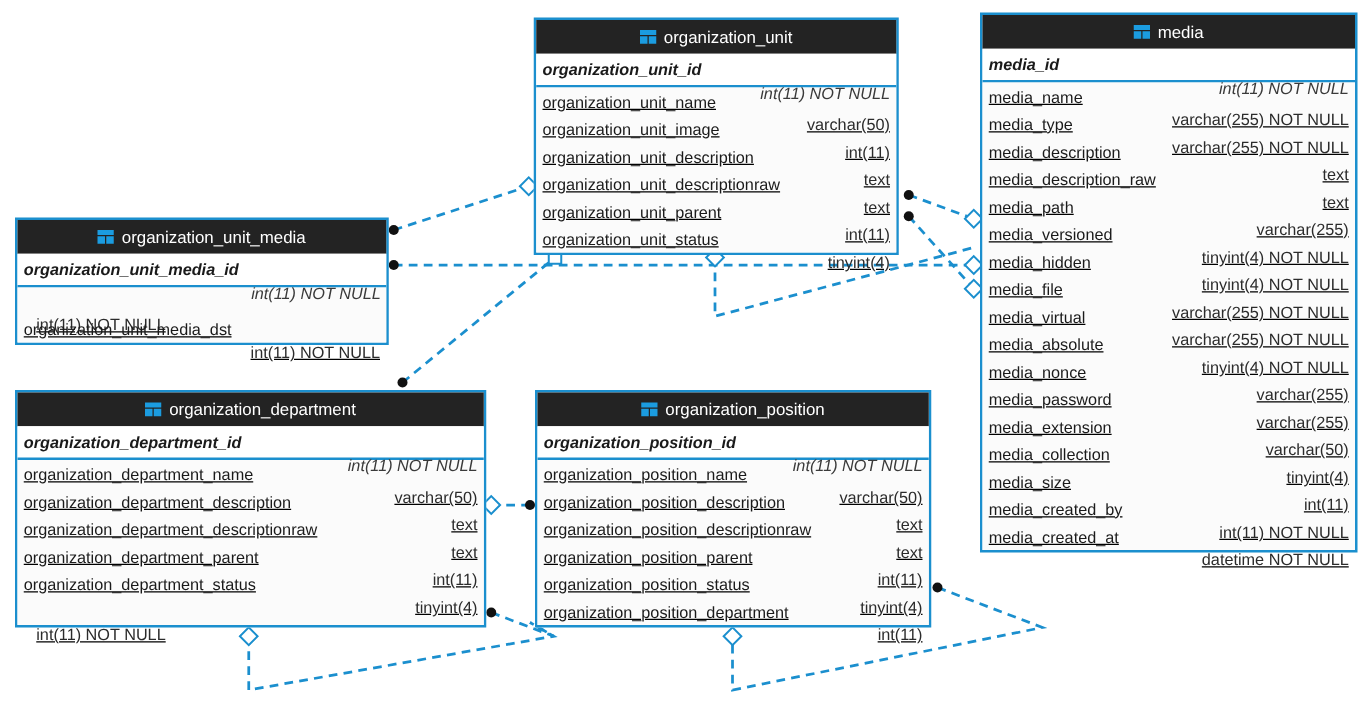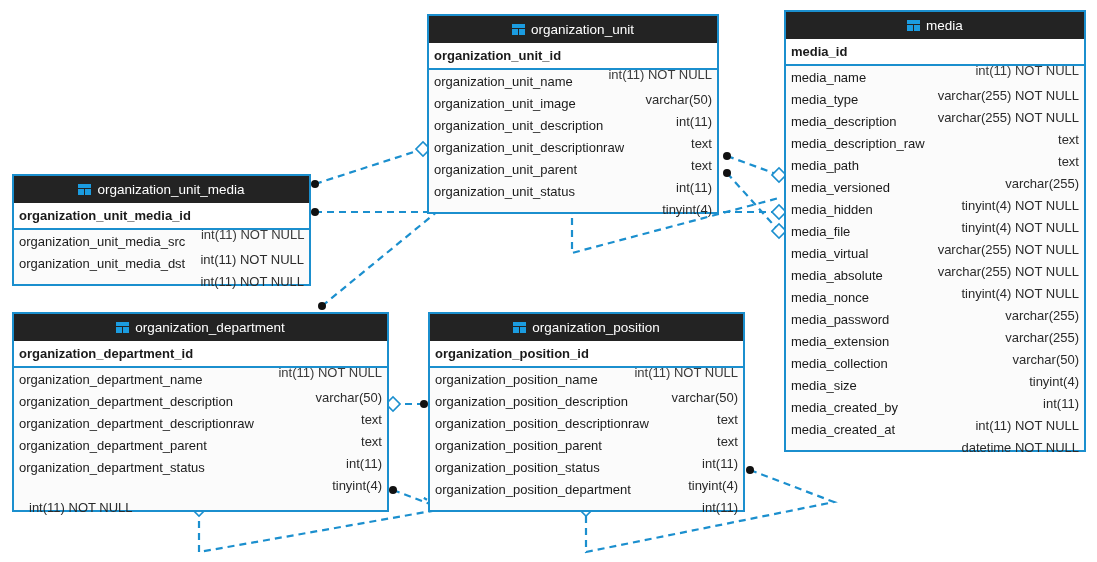--- a/index.html
+++ b/index.html
@@ -47,25 +47,25 @@
     display:flex;
     justify-content:space-between;
     align-items:center;
     height:22px;
     padding:0 5px;
     font-size:13px;
     color:#1a1a1a;
     box-sizing:border-box;
     white-space:nowrap;
   }
-  .pk-row .row{font-weight:bold;height:25px;}
+  .pk-row .row{font-weight:bold;height:25px;font-style:italic;}
   .pk-row .row .type{font-weight:normal;color:#3a3a3a;}
   .row .name{text-align:left;}
   .row .type{text-align:center;color:#2b2b2b;padding-left:10px;margin-top:37px;}
-  .body-rows{background:#fbfbfb;padding-bottom:10px;}
+  .body-rows{background:#fbfbfb;padding-bottom:0;text-decoration:underline;}
 </style>
 </head>
 <body>
 
 <div id="canvas">
   <svg class="links" id="links-layer">
       <g>
         <polyline points="315,184 423,149" fill="none" stroke="#1b8fce" stroke-width="2.2" stroke-dasharray="7,5"></polyline>
         <circle cx="315" cy="184" r="4" fill="#111111"></circle>
         <rect x="418" y="144" width="10" height="10" fill="#ffffff" stroke="#1b8fce" stroke-width="1.6" transform="rotate(45 423 149)"></rect>
@@ -252,21 +252,20 @@
           <span>organization_unit_media</span>
         </div>
         <div class="pk-row">
           <div class="row">
             <span class="name">organization_unit_media_id</span>
             <span class="type">int(11) NOT NULL</span>
           </div>
         </div>
         <div class="body-rows">
           <div class="row">
-            <span class="name">organization_unit_media_src</span>
             <span class="type">int(11) NOT NULL</span>
           </div>
           <div class="row">
             <span class="name">organization_unit_media_dst</span>
             <span class="type">int(11) NOT NULL</span>
           </div>
         </div>
       </div>
       <div class="table" style="left: 12px; top: 312px; width: 377px;">
         <div class="tbl-header">

